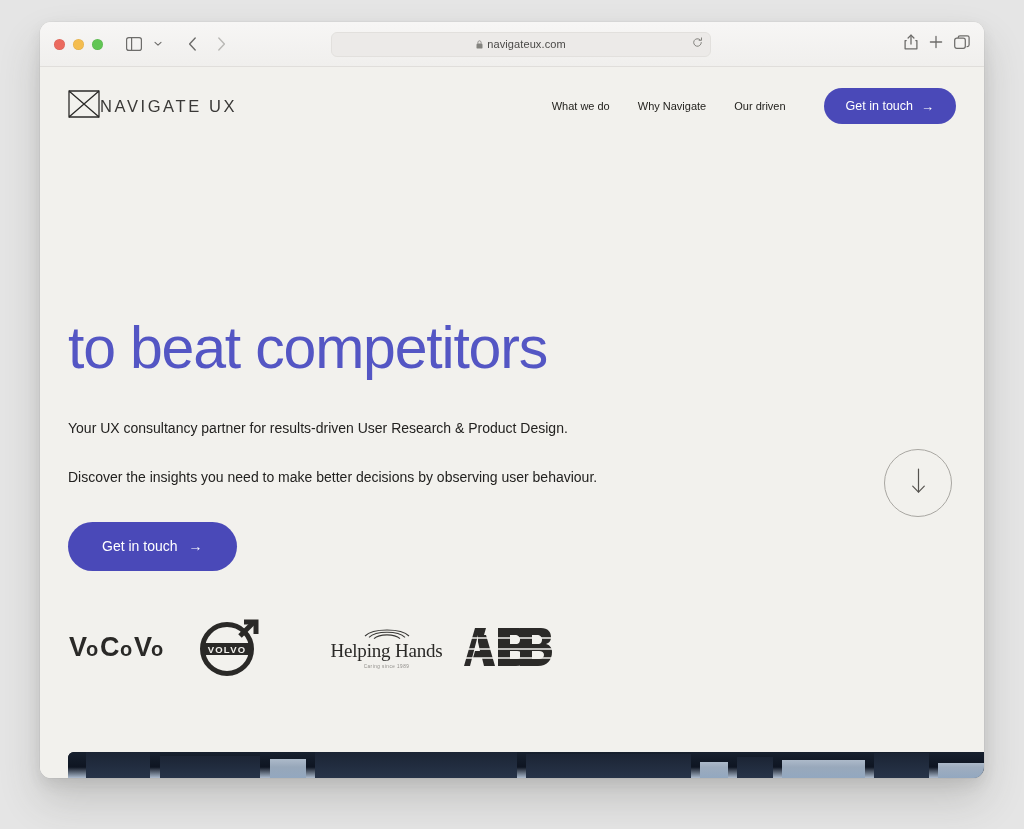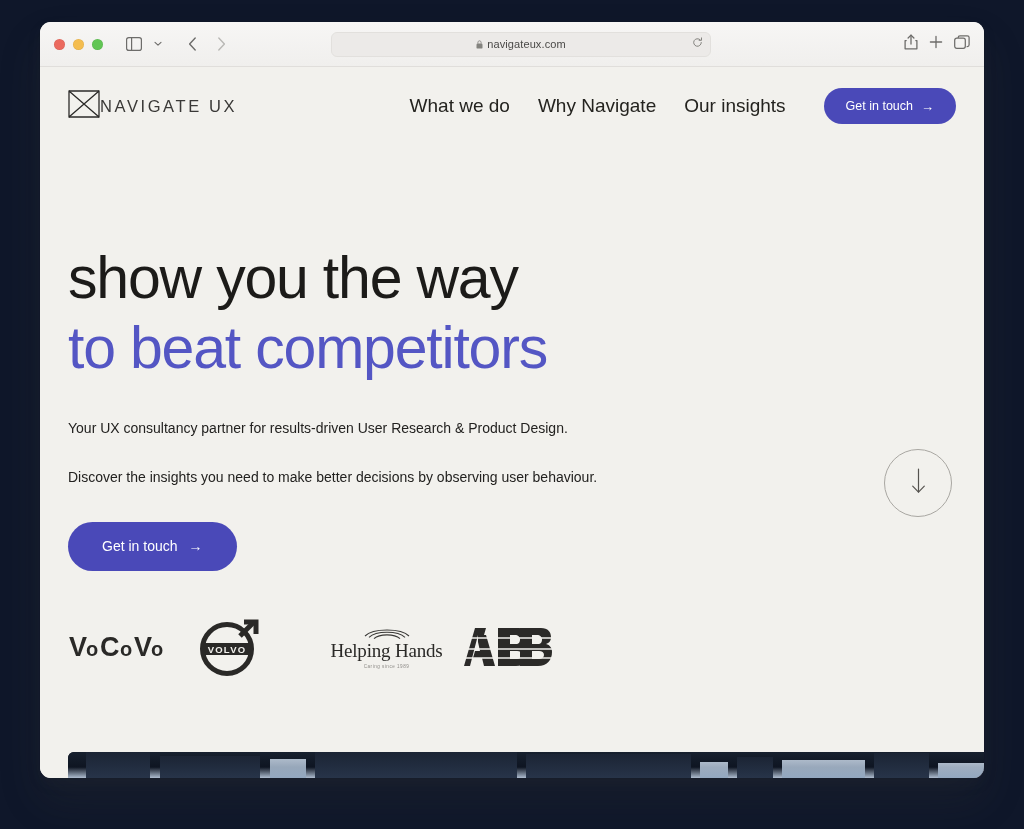--- a/index.html
+++ b/index.html
@@ -13,21 +13,21 @@
     background: #ffffff;
     font-family: "Liberation Sans", sans-serif;
     -webkit-font-smoothing: antialiased;
   }
 
   
   .desktop {
     position: relative;
     width: 1024px;
     height: 829px;
-    background: #0f172a;
+    background: #e5e5e5;
   }
 
   
   .browser-window {
     position: absolute;
     left: 40px;
     top: 22px;
     width: 944px;
     height: 756px;
     border-radius: 11px;
@@ -173,21 +173,21 @@
     color: #3a3937;
     font-weight: 400;
   }
   .site-nav {
     margin-left: auto;
     display: flex;
     align-items: center;
     gap: 28px;
   }
   .nav-link {
-    font-size: 19px;
+    font-size: 11px;
     color: #24231f;
     text-decoration: none;
     white-space: nowrap;
   }
   .pill-btn {
     background: #4a49b8;
     color: #ffffff;
     border: none;
     border-radius: 999px;
     font-size: 12.5px;
@@ -417,32 +417,32 @@
               <path d="M1 1H31" stroke="currentColor" stroke-width="1.3"></path>
               <path d="M1 27H31" stroke="currentColor" stroke-width="1.3"></path>
             </svg>
           </span>
           <span class="brand-name">NAVIGATE UX</span>
         </div>
 
         <nav class="site-nav">
           <a class="nav-link" href="#">What we do</a>
           <a class="nav-link" href="#">Why Navigate</a>
-          <a class="nav-link" href="#">Our insights</a>
+          <a class="nav-link" href="#">Our driven</a>
           <button class="pill-btn">
             <span>Get in touch</span>
             <span class="arrow">→</span>
           </button>
         </nav>
       </div>
 
       <div class="hero">
         <h1 class="headline">
           <br>
-          <span>show you the way</span><br>
+          <br>
           <span class="accent">to beat competitors</span>
         </h1>
 
         <p class="lede">Your UX consultancy partner for results-driven User Research &amp; Product Design.</p>
         <p class="lede second">Discover the insights you need to make better decisions by observing user behaviour.</p>
 
         <button class="hero-cta">
           <span>Get in touch</span>
           <span class="arrow">→</span>
         </button>

